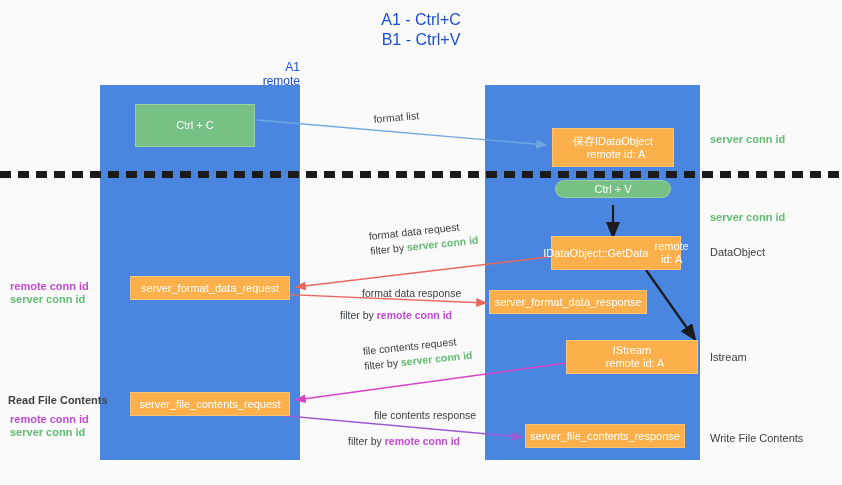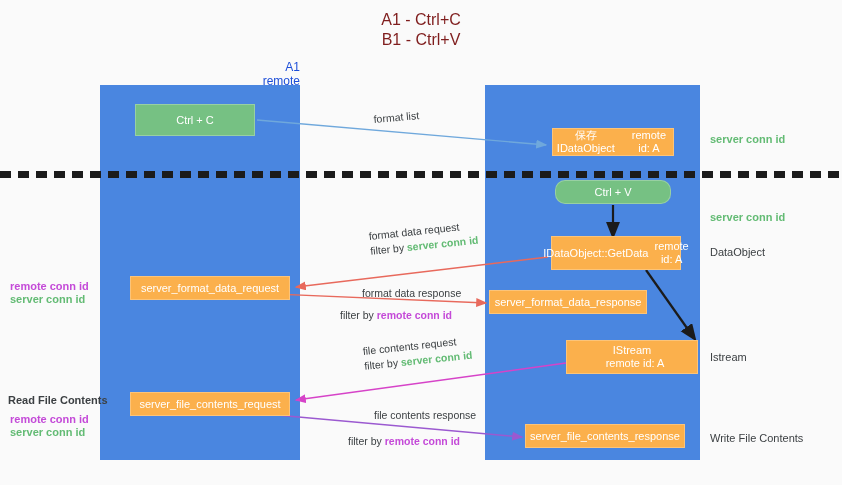--- a/index.html
+++ b/index.html
@@ -7,21 +7,21 @@
     width:842px;height:485px;
     background:#fafafa;
     font-family:"Liberation Sans","DejaVu Sans",sans-serif;
     overflow:hidden;
   }
   #stage{position:relative;width:842px;height:485px;}
 
   
   .title{
     position:absolute;left:0;top:10px;width:842px;
-    text-align:center;color:#7f1d1d;font-size:16px;line-height:20px;
+    text-align:center;color:#1d4ed8;font-size:16px;line-height:20px;
   }
 
   
   .colhead{position:absolute;text-align:right;color:#1d4ed8;font-size:12px;line-height:14px;}
 
   
   .lane{position:absolute;background:#4a86e0;}
 
   
   .box{
@@ -100,30 +100,30 @@
 
     <path d="M132,288 L486,303" stroke="#e8695c" stroke-width="1.4" fill="none" marker-end="url(#ah-red)"></path>
 
     <path d="M566,363 L296,400" stroke="#d643c8" stroke-width="1.4" fill="none" marker-end="url(#ah-magenta)"></path>
 
     <path d="M132,402 L522,437" stroke="#9b59d0" stroke-width="1.4" fill="none" marker-end="url(#ah-purple)"></path>
   </svg>
 
   <div class="dashed"></div>
 
-  <div class="box green" style="left:135px;top:104px;width:120px;height:32px;">
+  <div class="box green" style="left:135px;top:104px;width:120px;height:43px;">
     <span>Ctrl + C</span>
   </div>
 
-  <div class="box orange" style="left:552px;top:128px;width:122px;height:28px;flex-direction:row;align-items:center;">
+  <div class="box orange" style="left:552px;top:128px;width:122px;height:39px;flex-direction:column;align-items:center;">
     <span>保存IDataObject</span>
     <span class="l2">remote id: A</span>
   </div>
 
-  <div class="box green" style="left:555px;top:180px;width:116px;height:24px;border-radius:10px;">
+  <div class="box green" style="left:555px;top:180px;width:116px;height:18px;border-radius:10px;">
     <span>Ctrl + V</span>
   </div>
 
   <div class="box orange" style="left:551px;top:236px;width:130px;height:34px;flex-direction:row;">
     <span>IDataObject::GetData</span>
     <span class="l2">remote id: A</span>
   </div>
 
   <div class="box orange" style="left:566px;top:340px;width:132px;height:34px;flex-direction:column;">
     <span>IStream</span>

